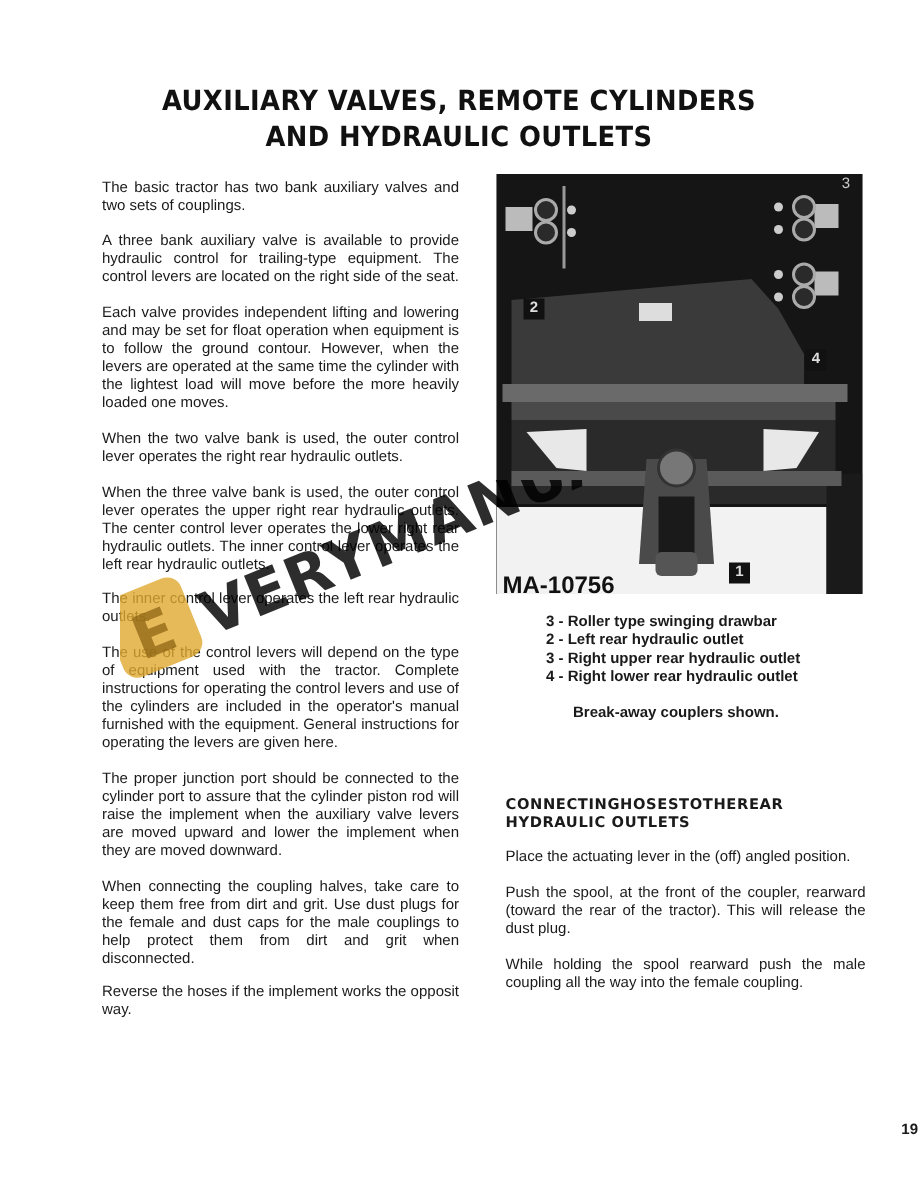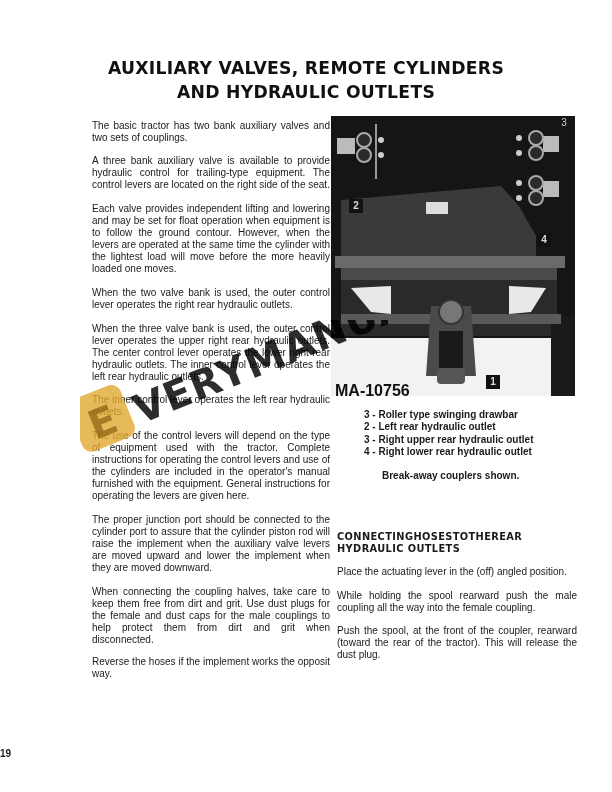--- a/index.html
+++ b/index.html
@@ -1,27 +1,27 @@
 <!DOCTYPE html>
 <html><head>
   <meta charset="utf-8">
   <style>
     html, body { margin: 0; padding: 0; background: #ffffff; }
     body { width: 612px; height: 792px; position: relative; overflow: hidden; font-family: "Liberation Sans", sans-serif; color: #1a1a1a; }
     .title { position: absolute; left: 0; top: 56px; width: 612px; text-align: center; font-family: "DejaVu Sans", sans-serif; font-weight: bold; font-size: 18.5px; line-height: 24px; letter-spacing: 0.3px; color: #111; transform: scaleX(0.93); }
-    .col-left { position: absolute; left: 92px; top: 120px; width: 238px; }
+    .col-left { position: absolute; left: 68px; top: 120px; width: 238px; }
     .col-right { position: absolute; left: 337px; width: 240px; }
     p { margin: 0 0 10.5px 0; font-size: 10px; line-height: 12px; text-align: justify; }
     .photo { position: absolute; left: 331px; top: 116px; width: 244px; height: 280px; background: #1c1c1c; overflow: hidden; }
     .legend { position: absolute; left: 364px; top: 409px; font-size: 10px; line-height: 12.3px; font-weight: bold; color: #1a1a1a; }
     .legend div { white-space: nowrap; }
     .note { position: absolute; left: 382px; top: 470px; font-size: 10px; font-weight: bold; }
     .subhead { font-family: "DejaVu Sans", sans-serif; font-weight: bold; font-size: 9.8px; line-height: 12px; letter-spacing: 0.4px; margin-bottom: 11px; text-align: justify; }
     .subhead .l1 { display: flex; justify-content: flex-start; }
-    .pageno { position: absolute; left: 0; width: 612px; top: 748px; text-align: left; font-size: 10px; font-weight: bold; }
+    .pageno { position: absolute; left: 0; width: 612px; top: 748px; text-align: right; font-size: 10px; font-weight: bold; }
     .callout { position: absolute; width: 14px; height: 14px; background: #111; color: #ddd; font-size: 10px; line-height: 14px; text-align: center; font-weight: bold; }
     .watermark { position: absolute; left: 80px; top: 320px; pointer-events: none; }
   </style>
 </head>
 <body>
 
 <div class="title">
   <div>AUXILIARY VALVES, REMOTE CYLINDERS</div>
   <div>AND HYDRAULIC OUTLETS</div>
 </div>
@@ -100,22 +100,22 @@
     <div class="l1">
       <span>CONNECTING</span>
       <span>HOSES</span>
       <span>TO</span>
       <span>THE</span>
       <span>REAR</span>
     </div>
     <div>HYDRAULIC OUTLETS</div>
   </div>
   <p style="margin-bottom:12px">Place the actuating lever in the (off) angled position.</p>
+  <p style="margin-bottom:12px">Push the spool, at the front of the coupler, rearward (toward the rear of the tractor). This will release the dust plug.</p>
   <p>While holding the spool rearward push the male coupling all the way into the female coupling.</p>
-  <p style="margin-bottom:12px">Push the spool, at the front of the coupler, rearward (toward the rear of the tractor). This will release the dust plug.</p>
 </div>
 
 <div class="watermark">
   <svg width="480" height="170" viewBox="0 0 480 170">
     <g transform="translate(0,120) rotate(-22)">
       <rect x="0" y="-40" width="56" height="56" rx="10" fill="#e0a830" opacity="0.8"></rect>
       <text x="14" y="6" font-family="DejaVu Sans, sans-serif" font-weight="bold" font-size="40" fill="#8a6010" opacity="0.7">E</text>
       <text x="62" y="8" font-family="DejaVu Sans, sans-serif" font-weight="bold" font-size="40" fill="#000" opacity="0.82" letter-spacing="1">VERYMANUALS.COM</text>
     </g>
   </svg>

